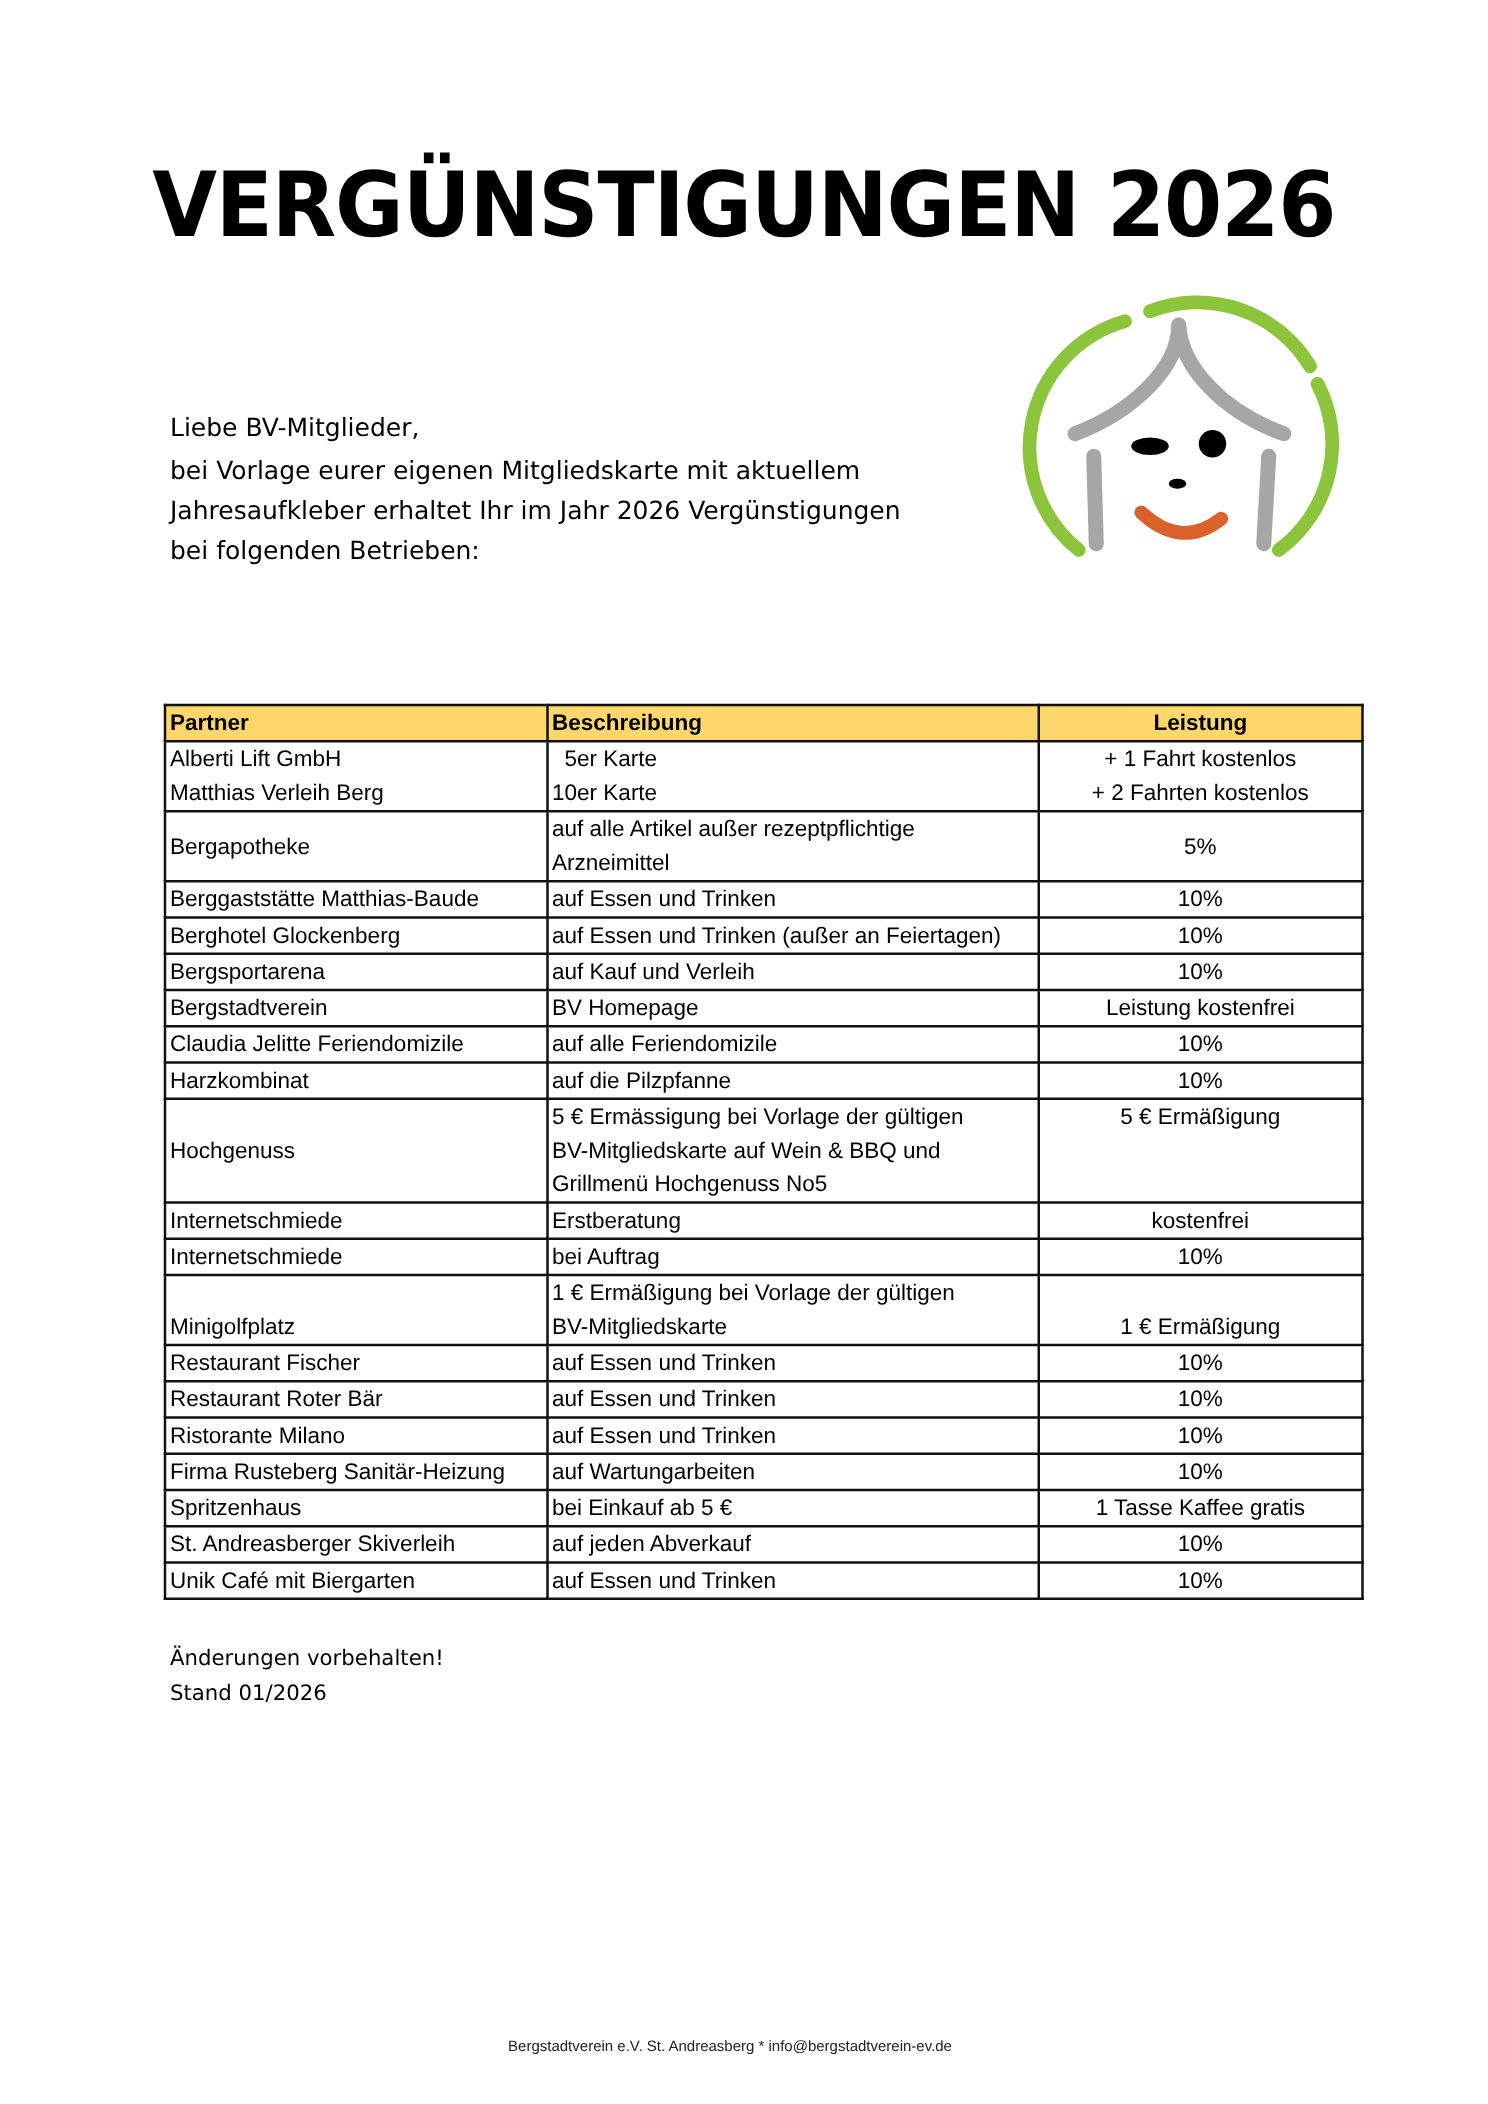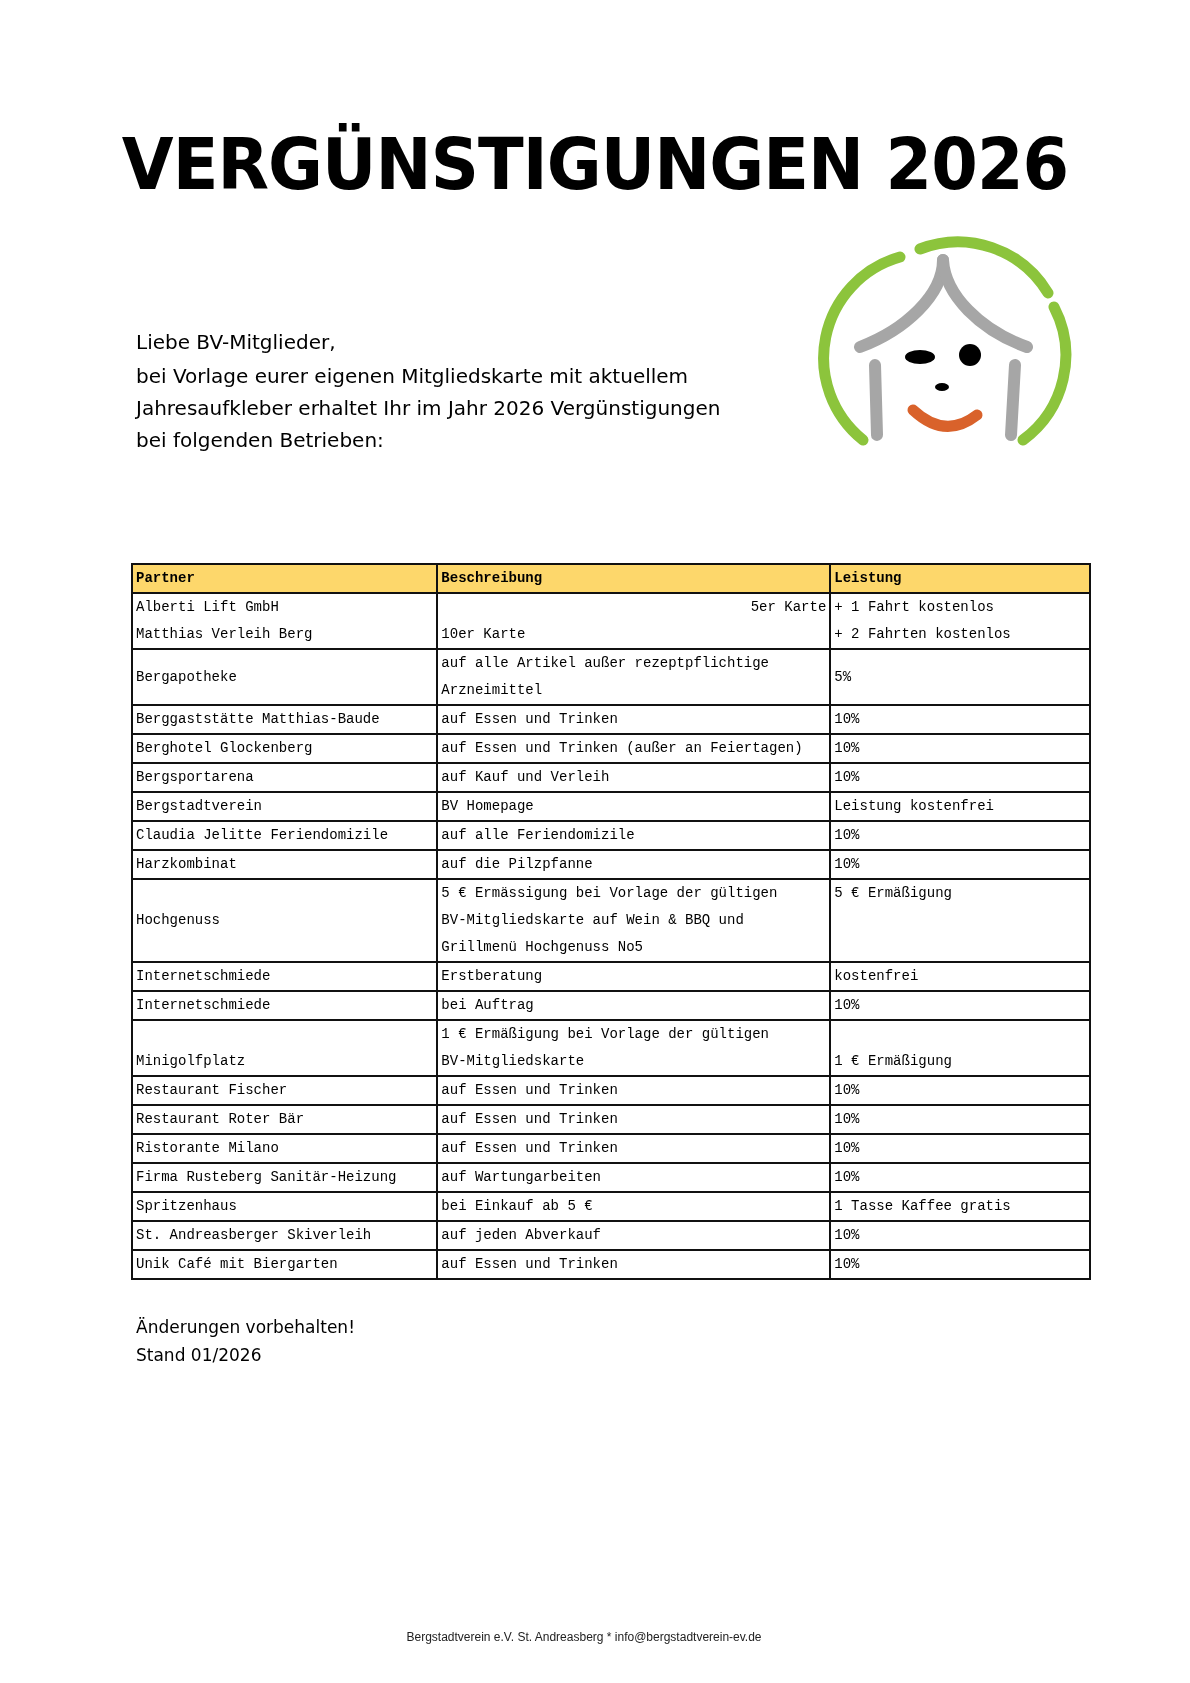--- a/index.html
+++ b/index.html
@@ -7,25 +7,25 @@
            font-family: "Liberation Sans", sans-serif; color: #000; }
     .title { position: absolute; left: 0; width: 1190px; top: 122px; text-align: center;
              font-family: "DejaVu Sans", sans-serif; font-weight: bold; font-size: 72px;
              letter-spacing: -1px; transform: scaleX(0.93); transform-origin: center; }
     .intro { position: absolute; left: 136px; top: 326px; font-family: "DejaVu Sans", sans-serif;
              font-size: 20px; line-height: 32px; }
     .intro .greeting { margin-bottom: 2px; display: block; }
     .intro .line { display: block; }
     .logo { position: absolute; left: 815px; top: 235px; width: 260px; height: 225px; }
     table.offers { position: absolute; left: 131px; top: 563px; width: 960px;
-                   border-collapse: collapse; font-family: Liberation Mono, monospace; font-size: 14px; }
+                   border-collapse: collapse; font-family: Liberation Sans, sans-serif; font-size: 18px; }
     table.offers th, table.offers td { border: 2px solid #111; padding: 0 3px; vertical-align: middle;
                    line-height: 27px; }
     table.offers th { background: #fdd76b; font-weight: bold; text-align: left; height: 24px; }
-    table.offers th.r, table.offers td.r { text-align: left; }
+    table.offers th.r, table.offers td.r { text-align: center; }
     table.offers td.top { vertical-align: top; }
     table.offers td.bottom { vertical-align: bottom; }
     col.c1 { width: 307px; } col.c2 { width: 394px; } col.c3 { width: 263px; }
     .sub { display: block; }
     .notes { position: absolute; left: 136px; top: 1313px; font-family: "DejaVu Sans", sans-serif;
              font-size: 17px; line-height: 28px; }
     .notes span { display: block; }
     .footer { position: absolute; left: 0; width: 1168px; top: 1630px; text-align: center;
               font-size: 12px; color: #222; }
   </style>
@@ -72,21 +72,21 @@
       <th class="r">Leistung</th>
     </tr>
   </thead>
   <tbody id="offer-rows">
       <tr>
         <td>
           <span class="sub" style="white-space: pre;">Alberti Lift GmbH</span>
           <span class="sub" style="white-space: pre;">Matthias Verleih Berg</span>
         </td>
         <td>
-          <span class="sub" style="white-space: pre; text-align: right;">  5er Karte</span>
+          <span class="sub" style="white-space: pre;">  5er Karte</span>
           <span class="sub" style="white-space: pre;">10er Karte</span>
         </td>
         <td class="r">
           <span class="sub" style="white-space: pre;">+ 1 Fahrt kostenlos</span>
           <span class="sub" style="white-space: pre;">+ 2 Fahrten kostenlos</span>
         </td>
       </tr>
       <tr>
         <td>
           <span class="sub" style="white-space: pre;">Bergapotheke</span>

